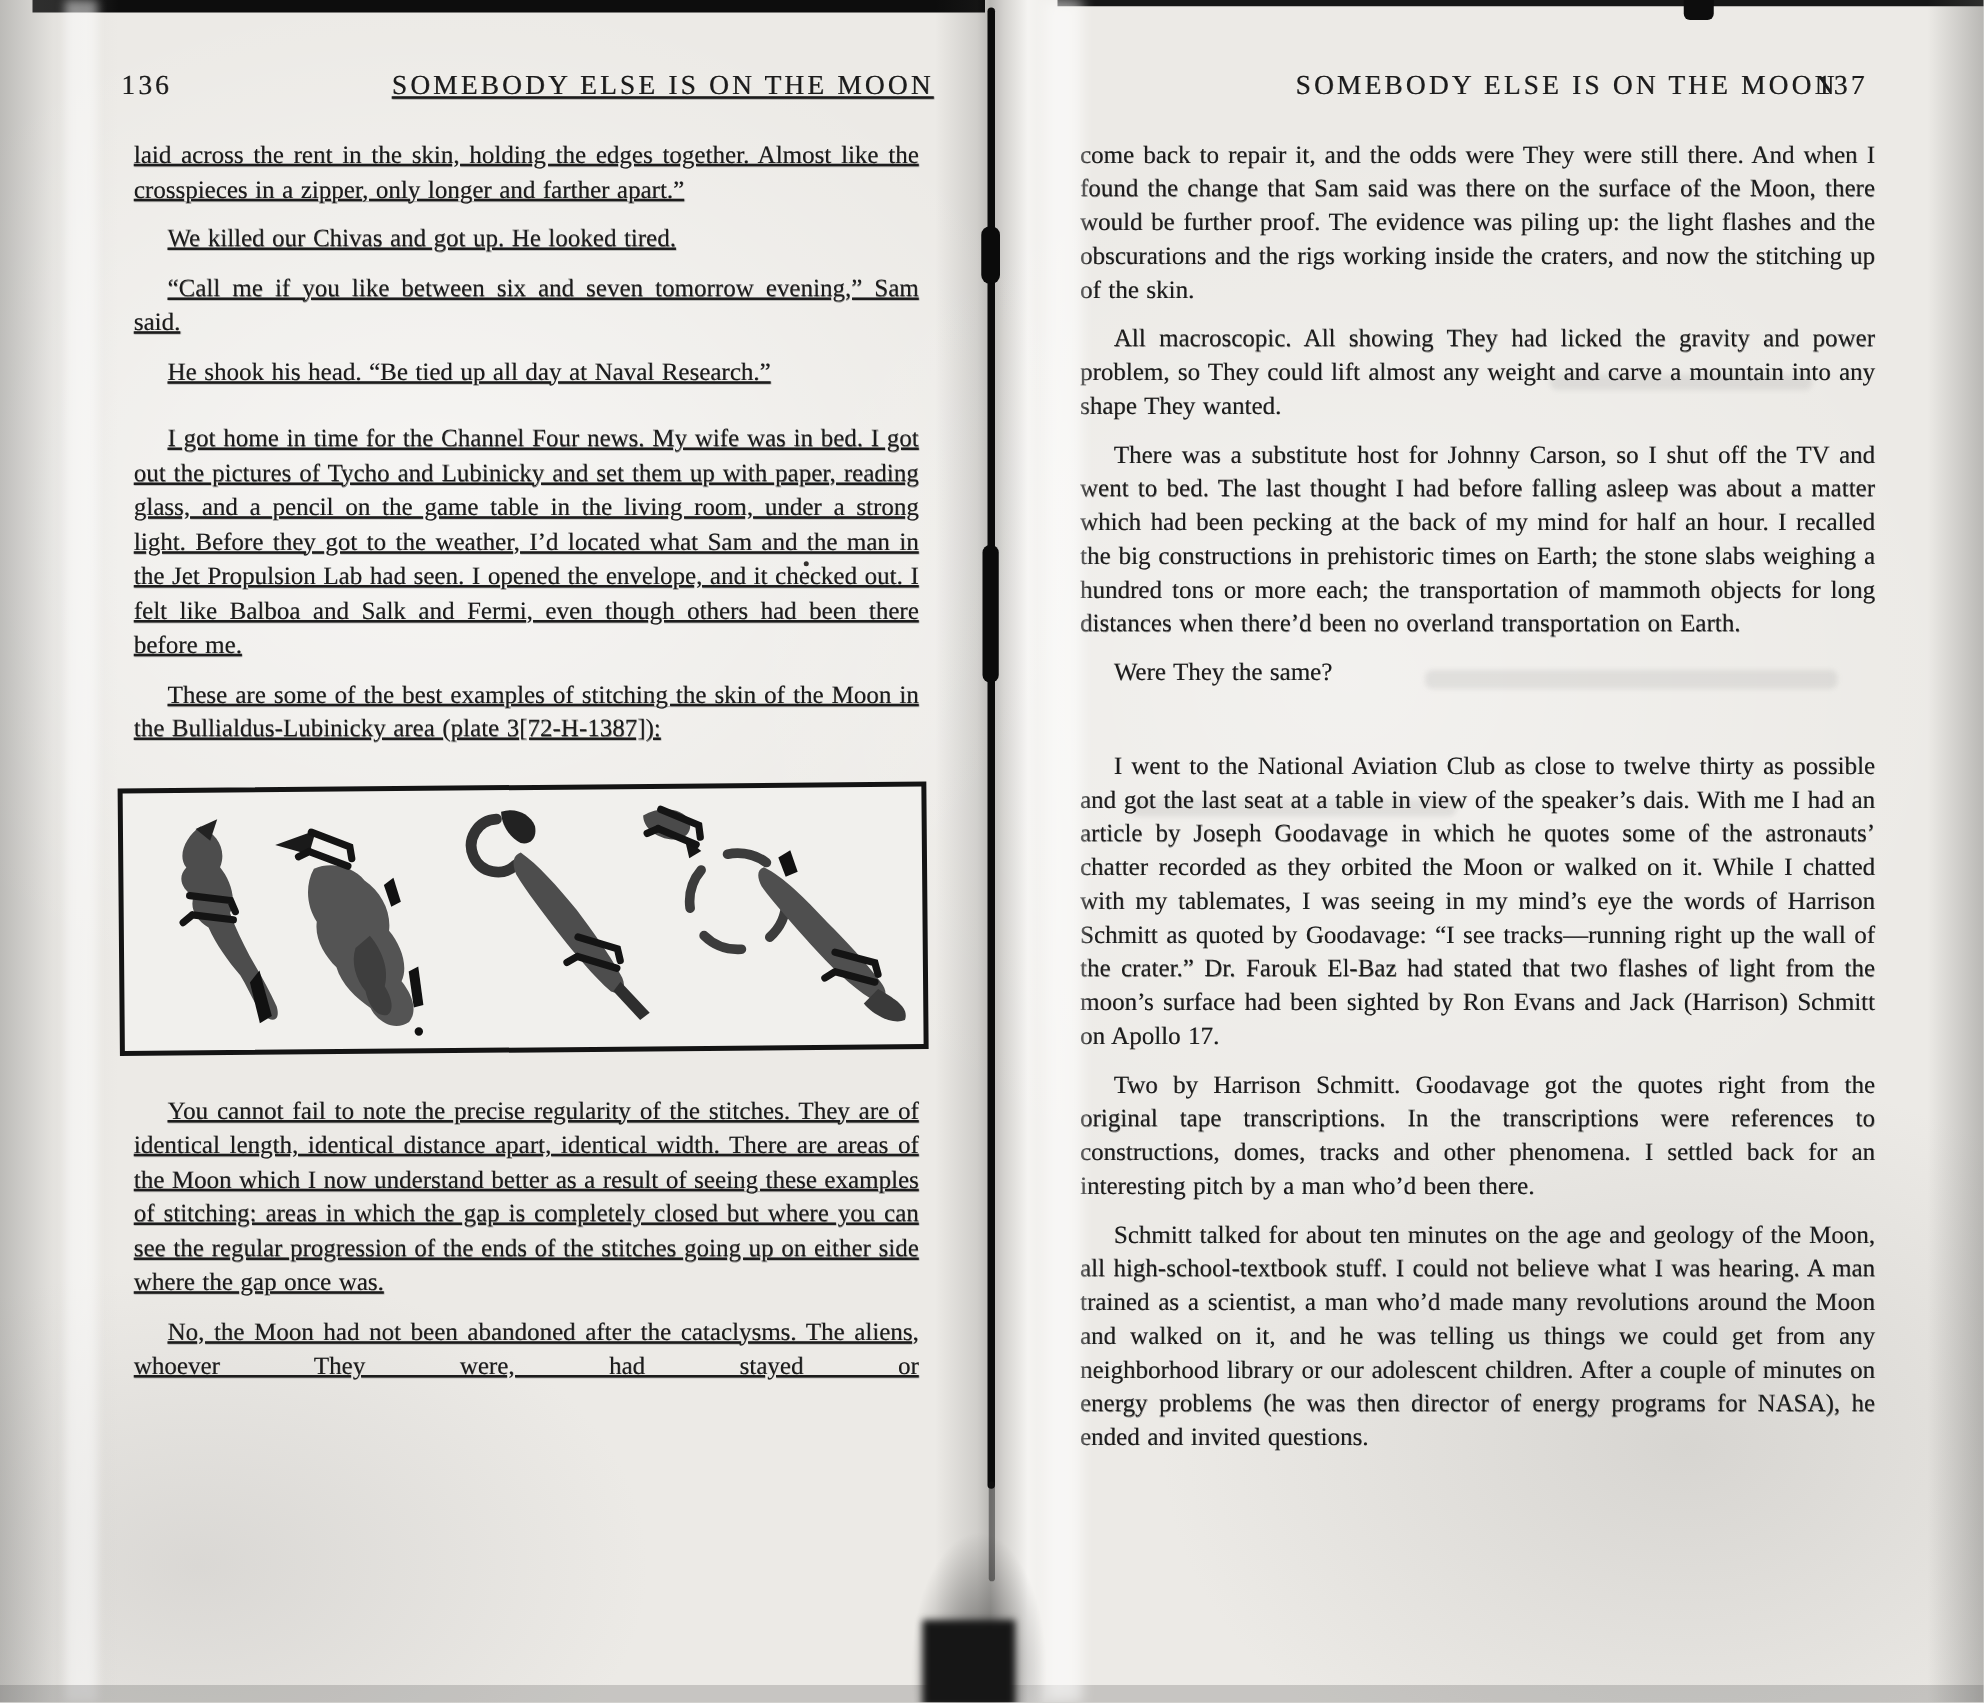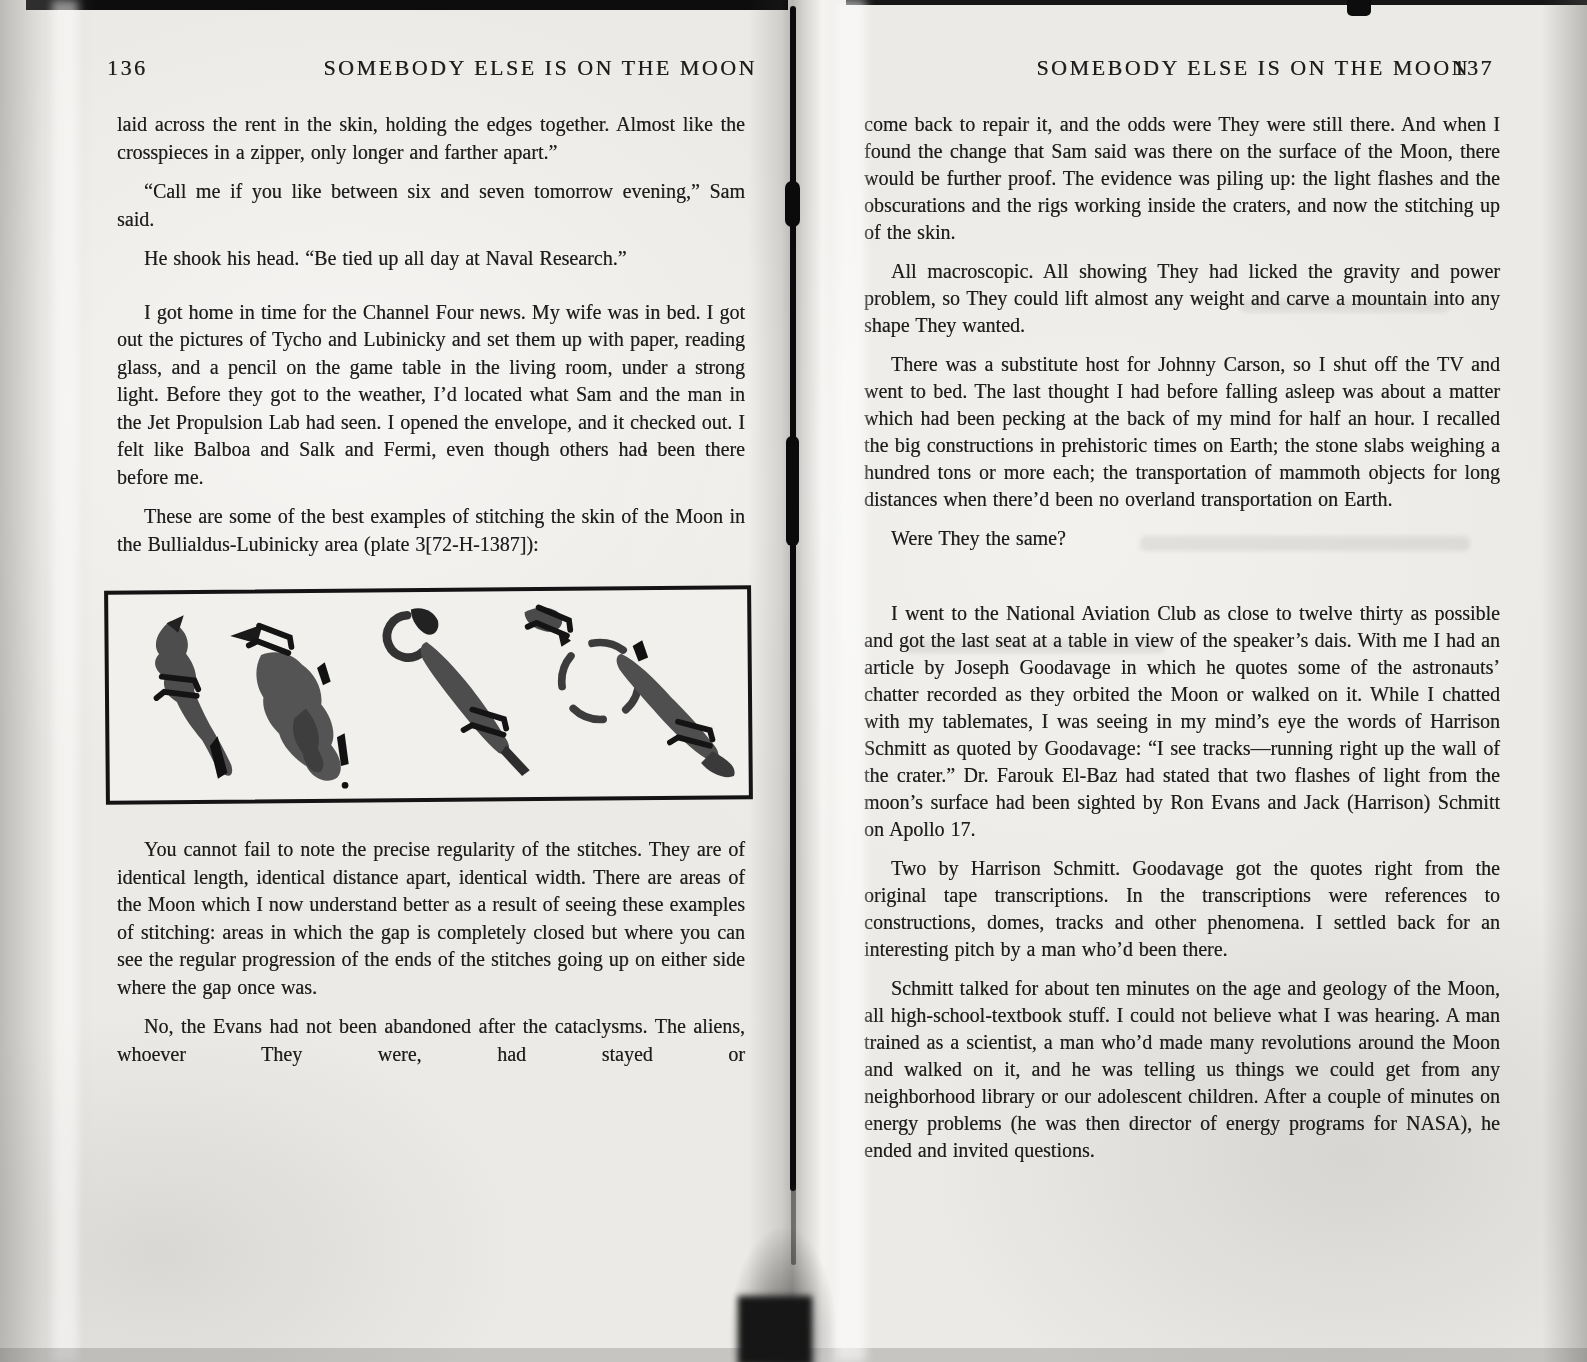--- a/index.html
+++ b/index.html
@@ -31,21 +31,21 @@
     background:linear-gradient(90deg, rgba(110,110,108,.38), rgba(190,190,188,.18) 45%, transparent);}
   .edge-left-highlight{position:absolute;left:52px;top:0;width:26px;height:1362px;background:rgba(255,255,255,.5);filter:blur(4px);}
   .edge-right{position:absolute;left:1542px;top:0;width:45px;height:1362px;
     background:linear-gradient(270deg, rgba(90,90,88,.35), transparent);}
   .edge-bottom{position:absolute;left:0;top:1348px;width:1587px;height:14px;background:rgba(70,70,68,.22);}
   .right-page-highlight{position:absolute;left:836px;top:0;width:30px;height:1362px;background:rgba(255,255,255,.55);filter:blur(5px);}
   .smudge{position:absolute;background:rgba(120,120,118,.14);filter:blur(2px);border-radius:6px;}
   .ink-speck{position:absolute;left:643px;top:449px;width:4px;height:4px;border-radius:50%;background:#33302d;}
   
   .col{position:absolute;top:55px;}
-  .col-left{left:105px;width:652px;}
+  .col-left{left:95px;width:652px;text-decoration:underline;}
   .col-right{left:852px;width:660px;}
   .page-header{position:relative;height:44px;font-size:22px;letter-spacing:2.5px;
     text-shadow:.4px .4px .5px rgba(10,10,10,.55);white-space:nowrap;}
   .page-header .title{display:block;text-align:right;}
   .col-right .page-header .title{transform:translateX(-42px);}
   .pagenum-left{position:absolute;left:2px;top:0;}
   .pagenum-right{position:absolute;right:18px;top:0;}
   .body p{margin:12px;font-size:20px;line-height:27.5px;text-align:justify;word-spacing:1px;
     text-shadow:.35px .35px .45px rgba(15,15,15,.5);}
   .col-right .body p{line-height:27px;}
@@ -75,20 +75,21 @@
   <div class="smudge" style="left:1240px;top:300px;width:210px;height:12px;"></div>
   <div class="ink-speck"></div>
 
   <div class="col col-left">
     <div class="page-header">
       <span class="pagenum-left">136</span>
       <span class="title">SOMEBODY ELSE IS ON THE MOON</span>
     </div>
     <div class="body">
       <p>laid across the rent in the skin, holding the edges together. Almost like the crosspieces in a zipper, only longer and farther apart.”</p>
+      <p class="ind">We killed our Chivas and got up. He looked tired.</p>
       <p class="ind">“Call me if you like between six and seven tomorrow evening,” Sam said.</p>
       <p class="ind">He shook his head. “Be tied up all day at Naval Research.”</p>
       <p class="ind gap">I got home in time for the Channel Four news. My wife was in bed. I got out the pictures of Tycho and Lubinicky and set them up with paper, reading glass, and a pencil on the game table in the living room, under a strong light. Before they got to the weather, I’d located what Sam and the man in the Jet Propulsion Lab had seen. I opened the envelope, and it checked out. I felt like Balboa and Salk and Fermi, even though others had been there before me.</p>
       <p class="ind">These are some of the best examples of stitching the skin of the Moon in the Bullialdus-Lubinicky area (plate 3[72-H-1387]):</p>
 
       <figure class="plate">
         <svg viewBox="0 0 647 214">
           <defs>
             <g id="st" fill="none" stroke="#141414" stroke-width="6" stroke-linecap="round">
               <path d="M-20,-8 L14,-12 L20,-4"></path>
@@ -120,21 +121,21 @@
           <use href="#st" transform="translate(452,34) rotate(30)"></use>
           <circle cx="502" cy="94" r="40" fill="none" stroke="#3c3c3c" stroke-width="8" stroke-dasharray="34 26" stroke-linecap="round"></circle>
           <path d="M524,66 C540,74 558,92 576,112 C592,128 608,146 620,162 C628,172 624,182 612,176 C596,166 578,148 562,130 C548,114 532,96 522,82 C518,74 518,68 524,66 Z" fill="#4f4f4f"></path>
           <path d="M536,58 L546,52 L552,70 L542,74 Z" fill="#111"></path>
           <path d="M618,168 C632,176 644,184 640,194 C630,198 614,190 606,180 Z" fill="#3a3a3a"></path>
           <use href="#st" transform="translate(598,152) rotate(22)"></use>
         </svg>
       </figure>
 
       <p class="ind">You cannot fail to note the precise regularity of the stitches. They are of identical length, identical distance apart, identical width. There are areas of the Moon which I now understand better as a result of seeing these examples of stitching: areas in which the gap is completely closed but where you can see the regular progression of the ends of the stitches going up on either side where the gap once was.</p>
-      <p class="ind last-justify">No, the Evans had not been abandoned after the cataclysms. The aliens, whoever They were, had stayed or</p>
+      <p class="ind last-justify">No, the Moon had not been abandoned after the cataclysms. The aliens, whoever They were, had stayed or</p>
     </div>
   </div>
 
   <div class="col col-right">
     <div class="page-header">
       <span class="title">SOMEBODY ELSE IS ON THE MOON</span>
       <span class="pagenum-right">137</span>
     </div>
     <div class="body">
       <p>come back to repair it, and the odds were They were still there. And when I found the change that Sam said was there on the surface of the Moon, there would be further proof. The evidence was piling up: the light flashes and the obscurations and the rigs working inside the craters, and now the stitching up of the skin.</p>

